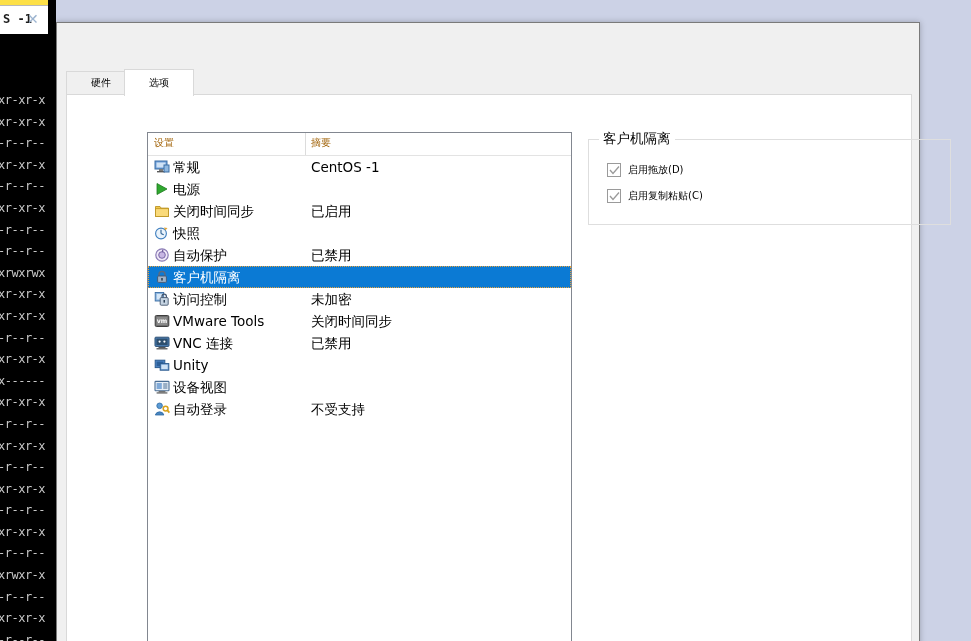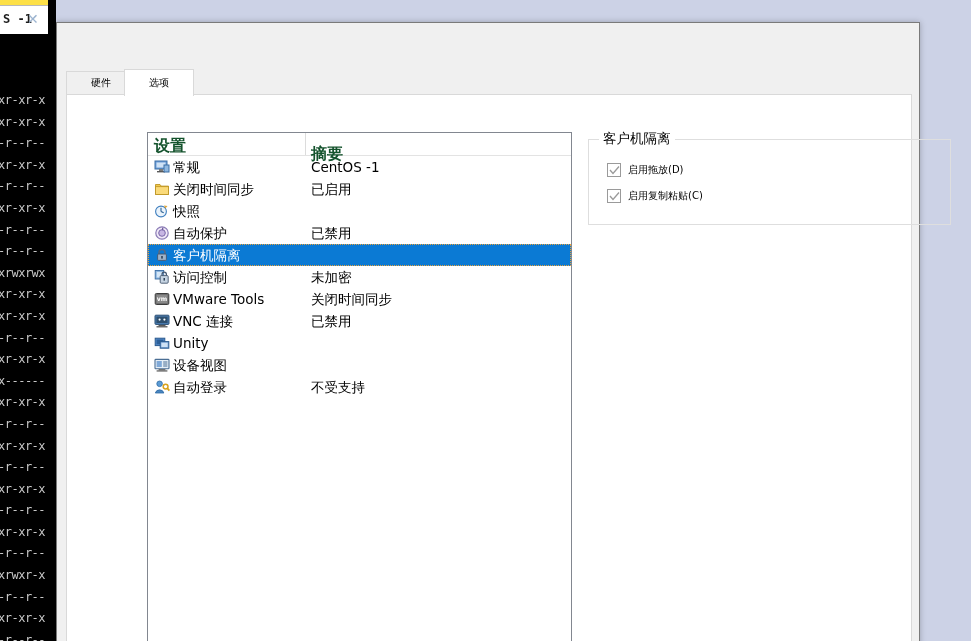--- a/index.html
+++ b/index.html
@@ -170,27 +170,26 @@
     overflow: hidden;
   }
   .list-header {
     position: relative;
     height: 22px;
     border-bottom: 1px solid #e3e3e3;
   }
   .hdr-settings, .hdr-summary {
     position: absolute;
     top: 3px;
-    font-size: 16px;
-    color: #14532d;
-    white-space: nowrap;
-    font-weight: bold;
+    font-size: 10px;
+    color: #a16207;
+    white-space: nowrap;
   }
   .hdr-settings { left: 6px; }
-  .hdr-summary { left: 163px; margin-top: 8px; }
+  .hdr-summary { left: 163px; }
   .hdr-divider {
     position: absolute;
     left: 157px; top: 0;
     width: 1px; height: 22px;
     background: #dcdcdc;
   }
 
   .rows { position: relative; padding-top: 0; }
   .row {
     position: relative;
@@ -326,20 +325,27 @@
             <div class="row">
               <span class="row-icon"><svg width="16" height="16" viewBox="0 0 16 16">
                   <rect x="1" y="2" width="12" height="8" fill="#6f9fd8" stroke="#3b6ea5"></rect>
                   <rect x="2.5" y="3.5" width="9" height="5" fill="#cfe2f5"></rect>
                   <rect x="5" y="10" width="4" height="2" fill="#7a7a7a"></rect>
                   <rect x="3" y="12" width="8" height="1.4" fill="#5a5a5a"></rect>
                   <rect x="10" y="6" width="5" height="7" fill="#8fb8e0" stroke="#3b6ea5"></rect>
                 </svg></span>
               <span class="row-label">常规</span>
               <span class="row-summary">CentOS -1</span>
+            </div>
+            <div class="row">
+              <span class="row-icon"><svg width="16" height="16" viewBox="0 0 16 16">
+                  <polygon points="3,2.5 13,8 3,13.5" fill="#2fa82f" stroke="#1f7a1f" stroke-width="0.8"></polygon>
+                </svg></span>
+              <span class="row-label">电源</span>
+              <span class="row-summary"></span>
             </div>
             <div class="row">
               <span class="row-icon"><svg width="16" height="16" viewBox="0 0 16 16">
                   <path d="M1.5 3.5 h4.5 l1.2 1.6 h7.3 v8.4 h-13 z" fill="#f2c94c" stroke="#b58b17" stroke-width="0.8"></path>
                   <path d="M1.5 5.6 h13 v7.9 h-13 z" fill="#fada7a" stroke="#b58b17" stroke-width="0.7"></path>
                 </svg></span>
               <span class="row-label">关闭时间同步</span>
               <span class="row-summary">已启用</span>
             </div>
             <div class="row">

